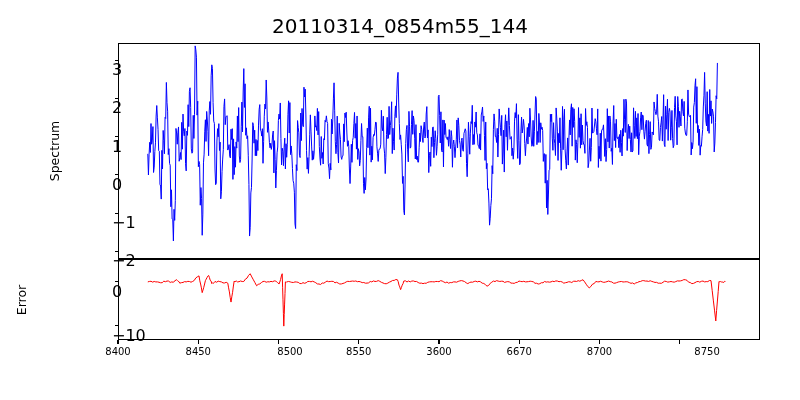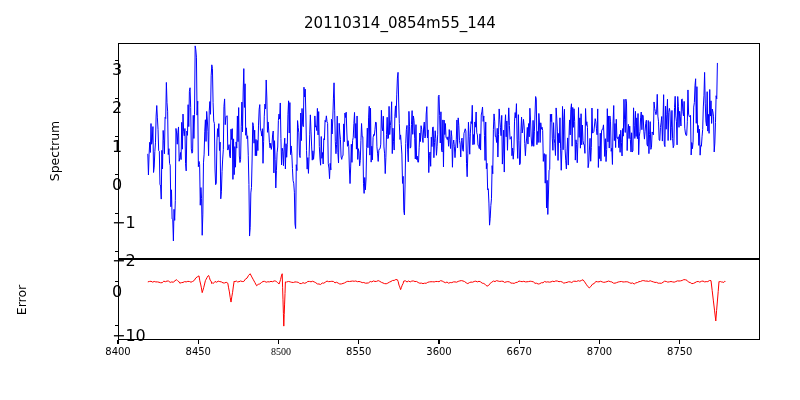--- a/index.html
+++ b/index.html
@@ -15,21 +15,21 @@
     font-family: "DejaVu Sans", "Liberation Sans", sans-serif;
     overflow: hidden;
   }
   
   #title {
     position: absolute;
     left: 0;
     top: 14px;
     width: 800px;
     text-align: center;
-    font-size: 15px;
+    font-size: 20px;
     color: #000000;
     letter-spacing: 0px;
   }
   
   .axes {
     position: absolute;
     box-sizing: border-box;
     border: 1.1px solid #000000;
     background: transparent;
     overflow: hidden;
@@ -152,29 +152,29 @@
       <div class="ytick-holder" style="top: 60.2035px;"><span>3</span></div>
       <div class="tick-mark ytick-mark" style="top: 281.341px;"></div>
       <div class="ytick-holder" style="top: 281.891px;"><span>0</span></div>
       <div class="tick-mark ytick-mark" style="top: 325.363px;"></div>
       <div class="ytick-holder" style="top: 325.913px;"><span>−10</span></div>
       <div class="tick-mark xtick-mark" style="left: 117.45px;"></div>
       <div class="xtick-label" style="left: 118px;">8400</div>
       <div class="tick-mark xtick-mark" style="left: 197.7px;"></div>
       <div class="xtick-label" style="left: 198.25px;">8450</div>
       <div class="tick-mark xtick-mark" style="left: 277.95px;"></div>
-      <div class="xtick-label" style="left: 281px; font-family: Liberation Serif, serif;">8500</div>
+      <div class="xtick-label" style="left: 290px;">8500</div>
       <div class="tick-mark xtick-mark" style="left: 358.2px;"></div>
       <div class="xtick-label" style="left: 358.75px;">8550</div>
       <div class="tick-mark xtick-mark" style="left: 438.45px;"></div>
       <div class="xtick-label" style="left: 439px;">3600</div>
       <div class="tick-mark xtick-mark" style="left: 518.7px;"></div>
       <div class="xtick-label" style="left: 519.25px;">6670</div>
       <div class="tick-mark xtick-mark" style="left: 598.95px;"></div>
       <div class="xtick-label" style="left: 599.5px;">8700</div>
       <div class="tick-mark xtick-mark" style="left: 679.2px;"></div>
-      <div class="xtick-label" style="left: 679.75px;">8750</div>
+      <div class="xtick-label" style="left: 679.75px; text-align: right;">8750</div>
     </div>
 
   <div class="ylabel" id="ylabel-spectrum">Spectrum</div>
   <div class="ylabel" id="ylabel-error">Error</div>
 
 </div>
 
 </body></html>

